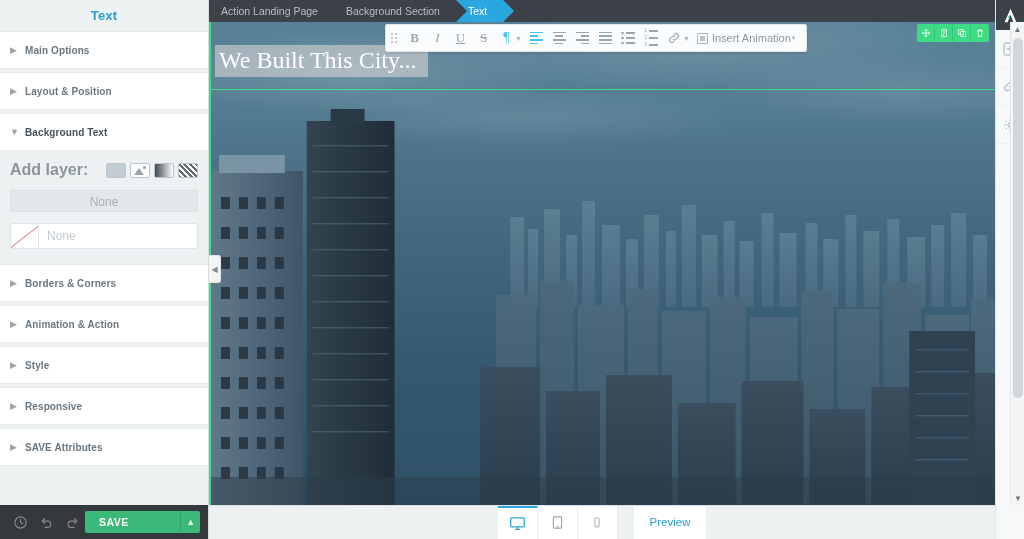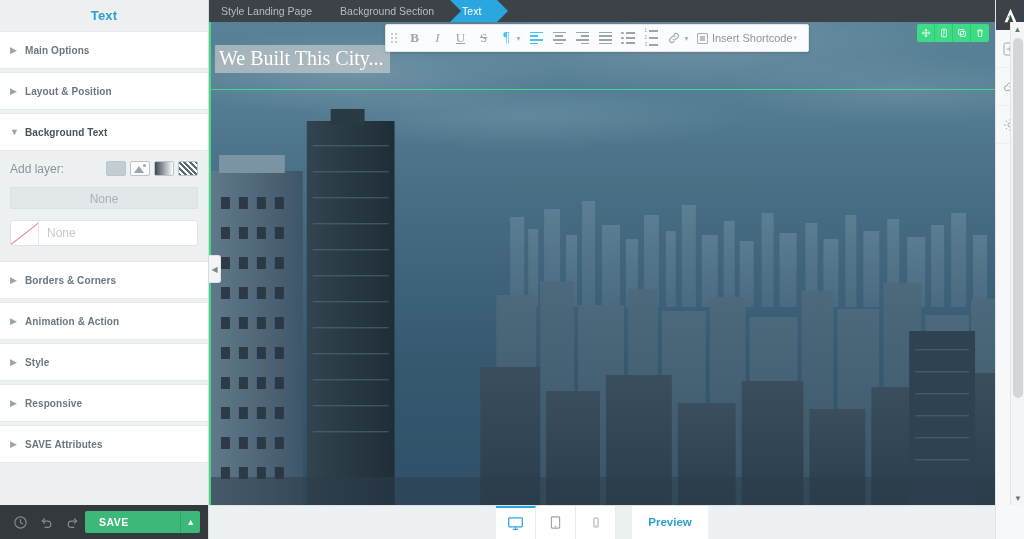--- a/index.html
+++ b/index.html
@@ -43,21 +43,21 @@
     margin-right: 5px; line-height: 1;
   }
   .acc-head .acc-label {
     font-size: 10px; font-weight: bold; color: #6b7780;
     letter-spacing: .1px;
   }
   .acc-head.open .acc-label { color: #46525b; }
   .acc-body { background: #eef1f2; padding: 10px 10px 12px 10px; }
 
   .layer-row { display: flex; align-items: center; justify-content: space-between; }
-  .layer-row .lbl { font-size: 12px; color: #8b959c; }
+  .layer-row .lbl { font-size: 16px; color: #8b959c; font-weight: bold; }
   .layer-btns { display: flex; gap: 4px; }
   .layer-btn {
     width: 20px; height: 15px;
     border: 1px solid #b9c4cb;
     border-radius: 2px;
     cursor: pointer;
     background: #c2ccd3;
   }
   .layer-btn.img { background: #fdfdfd; position: relative; overflow: hidden; }
   .layer-btn.img:before {
@@ -181,23 +181,23 @@
       radial-gradient(ellipse 320px 44px at 40% 56%, rgba(200,225,235,.14), transparent 70%);
   }
   #skyline { position: absolute; left: 0; bottom: 0; width: 100%; height: 400px; }
   #green-line {
     position: absolute; left: 0; right: 0; top: 67px;
     height: 1px; background: #3ddc84;
   }
   #hero-heading {
     position: absolute; left: 4px; top: 23px;
     font-family: "Liberation Serif", serif;
-    font-size: 20px; color: #ffffff;
+    font-size: 24px; color: #ffffff;
     background: rgba(210,210,210,.62);
-    padding: 2px 6px 3px 4px;
+    padding: 2px 12px 3px 4px;
     white-space: nowrap;
   }
 
   
   #editor-toolbar {
     position: absolute; left: 176px; top: 2px;
     height: 28px;
     background: #fbfcfd;
     border: 1px solid #dfe5e9;
     border-radius: 2px;
@@ -307,21 +307,21 @@
     width:40px; height:33px;
     display:flex; align-items:center; justify-content:center;
     background:#ffffff; cursor:pointer;
     border-right:1px solid #e9edef;
     color:#9aa4ab;
   }
   .dev-btn.active { color:#2ba7e0; border-top:2px solid #2ba7e0; }
   #preview-btn {
     margin-left:16px; background:#ffffff;
     height:33px; line-height:33px; padding:0 16px;
-    color:#2b9fd4; font-size:11.5px; font-weight:bold;
+    color:#2b9fd4; font-size:11.5px; font-weight:normal;
     cursor:pointer;
   }
 
   
   #rightrail {
     position:absolute; right:0; top:0;
     width:29px; height:539px;
     background:#f7f8f9;
     border-left:1px solid #e2e5e7;
     display:flex; flex-direction:column; align-items:center;
@@ -448,21 +448,21 @@
       </span>
       <span id="save-wrap">
         <span id="save-btn">SAVE WORK</span>
         <span id="save-caret">▲</span>
       </span>
     </div>
   </div>
 
   <div id="topbar">
     <div class="crumb arrow">
-      <span class="ctxt">Style Landing Page</span>
+      <span class="ctxt">Action Landing Page</span>
     </div>
     <div class="crumb arrow">
       <span class="ctxt">Background Section</span>
     </div>
     <div class="crumb active">
       <span class="ctxt">Text</span>
     </div>
   </div>
 
   <div id="canvas-area">
@@ -708,21 +708,21 @@
       <span class="tb-btn">
         <svg width="14" height="14" viewBox="0 0 16 16" fill="none" stroke="currentColor" stroke-width="1.2">
           <path d="M6.6 9.4a2.6 2.6 0 0 0 3.7 0l2-2a2.6 2.6 0 0 0-3.7-3.7l-1 1"></path>
           <path d="M9.4 6.6a2.6 2.6 0 0 0-3.7 0l-2 2a2.6 2.6 0 0 0 3.7 3.7l1-1"></path>
         </svg>
       </span>
       <span class="tb-caret">▼</span>
 
       <span id="shortcode">
         <span class="sc-box"></span>
-        <span class="sc-txt">Insert Shortcode</span>
+        <span class="sc-txt">Insert Animation</span>
         <span class="tb-caret">▾</span>
       </span>
     </div>
 
     <div id="elem-actions">
       <span class="ea-btn">
         <svg width="10" height="10" viewBox="0 0 16 16" fill="none" stroke="#ffffff" stroke-width="1.4">
           <path d="M8 2v12M2 8h12M8 2 6 4.3M8 2l2 2.3M8 14l-2-2.3M8 14l2-2.3M2 8l2.3-2M2 8l2.3 2M14 8l-2.3-2M14 8l-2.3 2"></path>
         </svg>
       </span>

